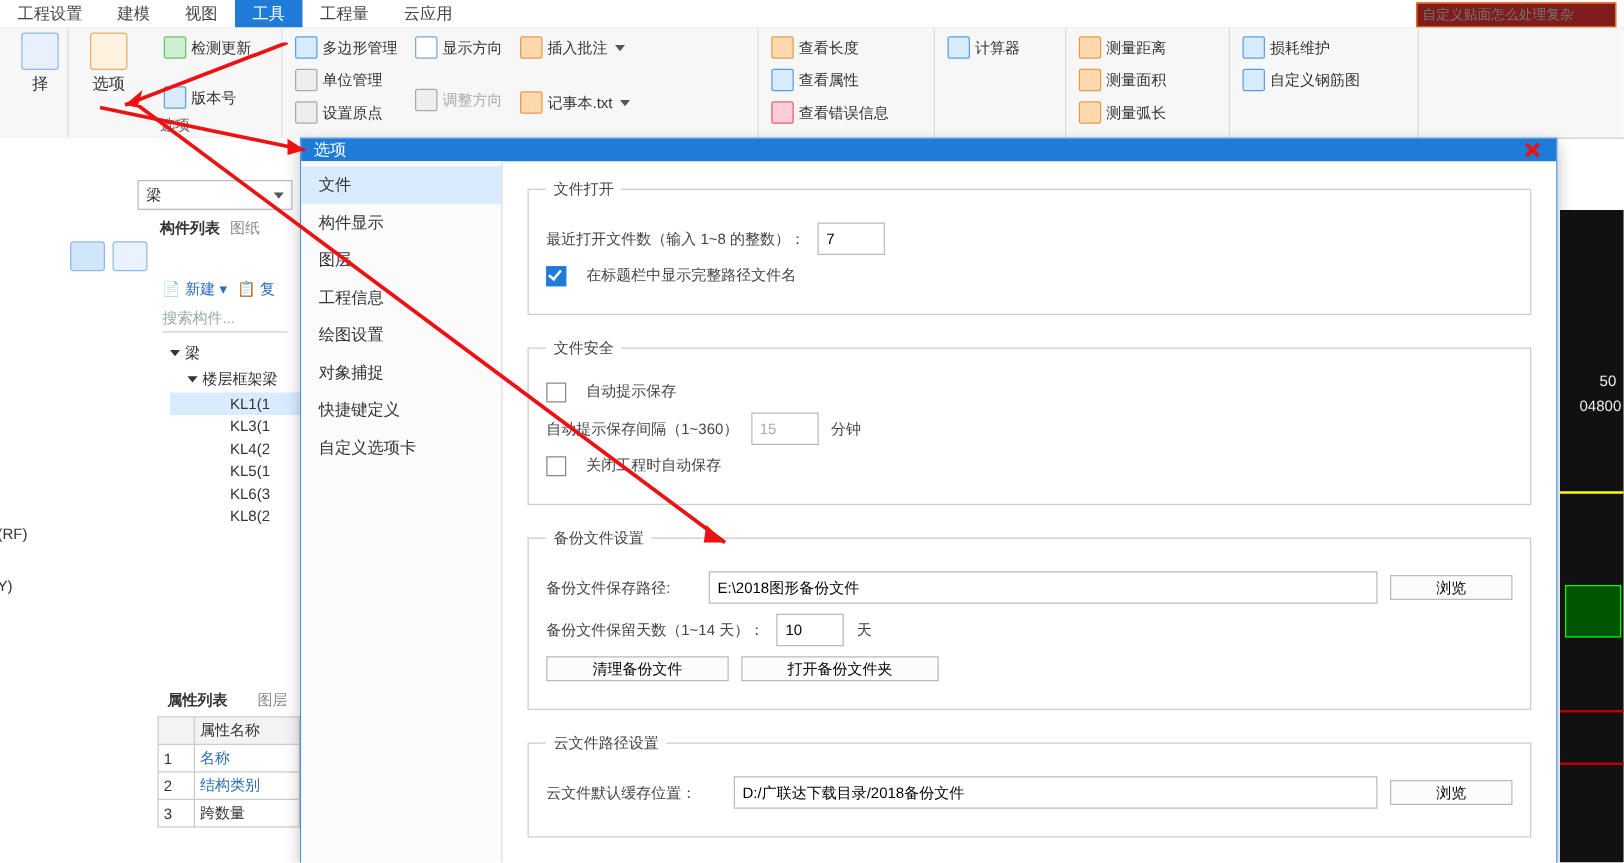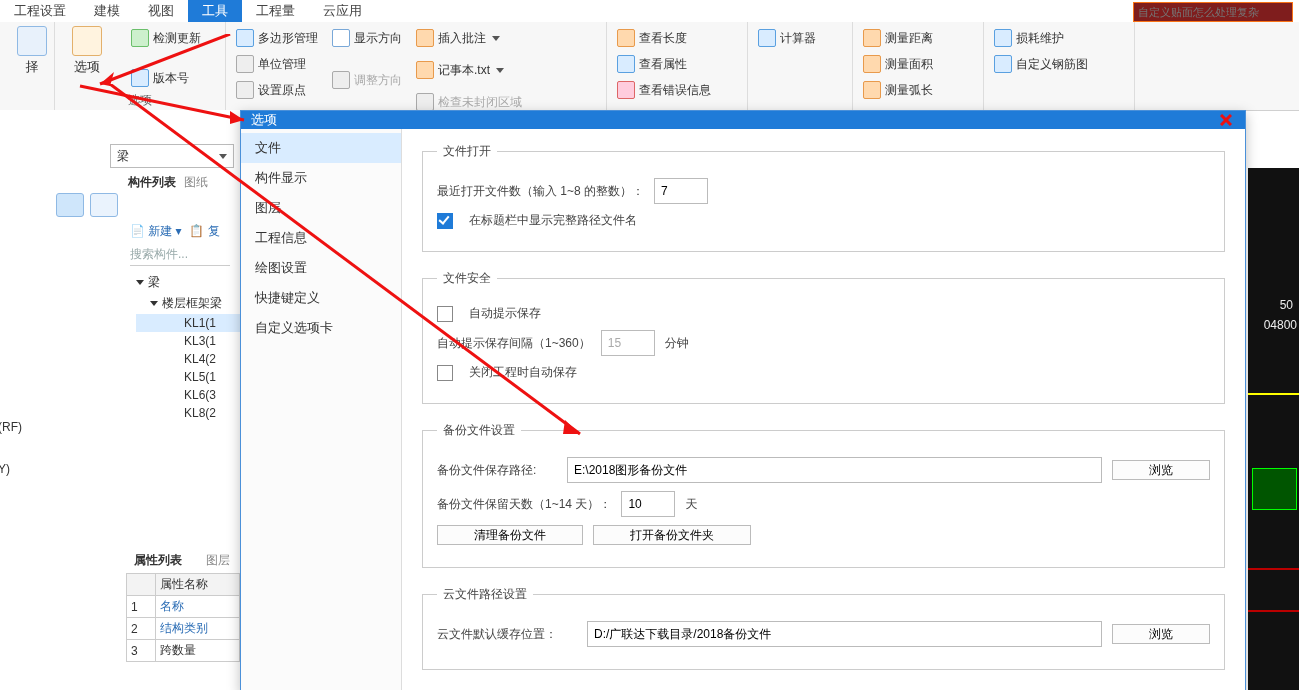--- a/index.html
+++ b/index.html
@@ -142,21 +142,21 @@
             </div>
           <div class="ritem disabled">
               <span class="ico grey"></span>
               <span>调整方向</span>
             </div>
           <div class="ritem">
               <span class="ico"></span>
               <span>隐藏批注</span>
             </div>
         </div>
-        <div style="display:flex;flex-direction:column;gap:8px">
+        <div style="display:flex;flex-direction:column;gap:20px">
           <div class="ritem">
               <span class="ico orange"></span>
               <span>插入批注</span>
               <span class="caret" style="margin-left:2px"></span>
             </div>
           <div class="ritem">
               <span class="ico orange"></span>
               <span>记事本.txt</span>
               <span class="caret" style="margin-left:2px"></span>
             </div>
@@ -289,20 +289,21 @@
           </svg>
       </div>
     </div>
     <div class="dlgbody">
       <div class="dlgside">
         <div class="si sel">文件</div>
         <div class="si">构件显示</div>
         <div class="si">图层</div>
         <div class="si">工程信息</div>
         <div class="si">绘图设置</div>
+        <div class="si">对象捕捉</div>
         <div class="si">快捷键定义</div>
         <div class="si">自定义选项卡</div>
       </div>
       <div class="dlgmain">
 
         <fieldset>
           <legend>文件打开</legend>
           <div class="row">
             <label>最近打开文件数（输入 1~8 的整数）：</label>
             <input class="inp" style="width: 40px;" value="7">

